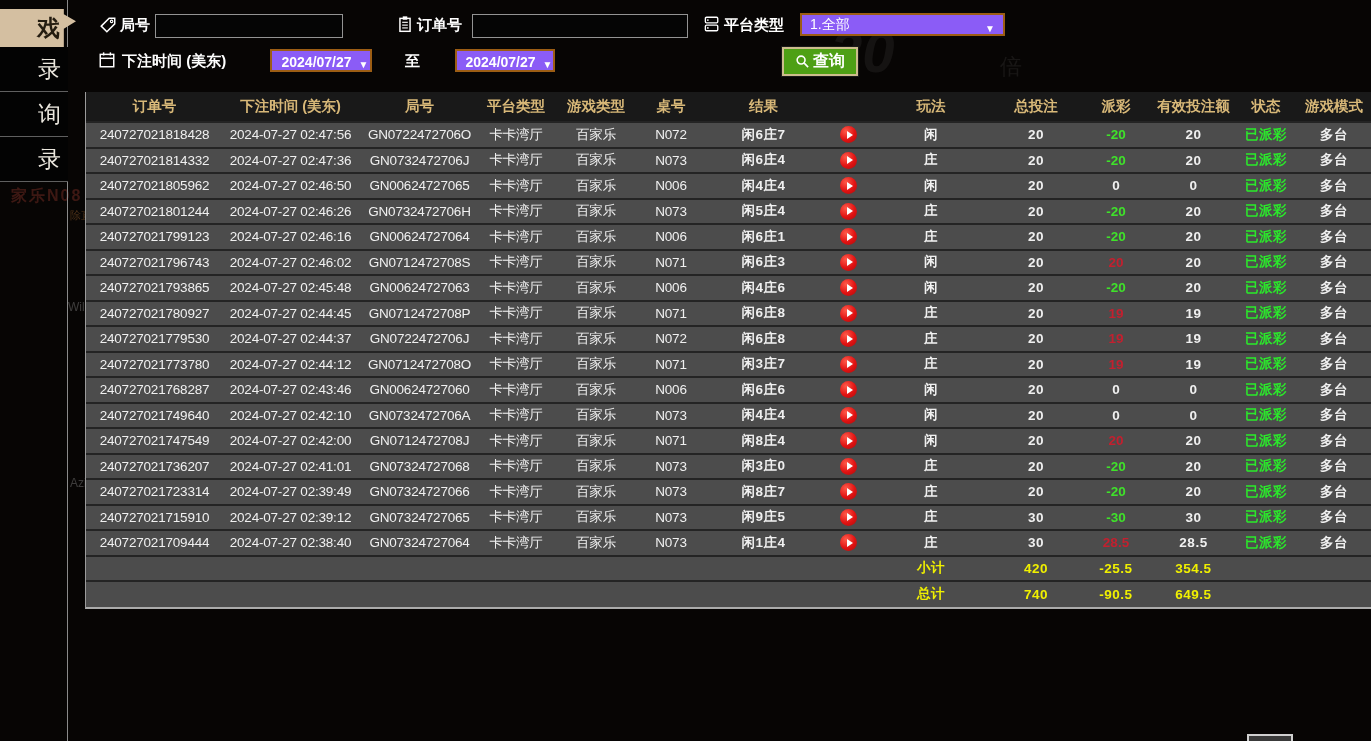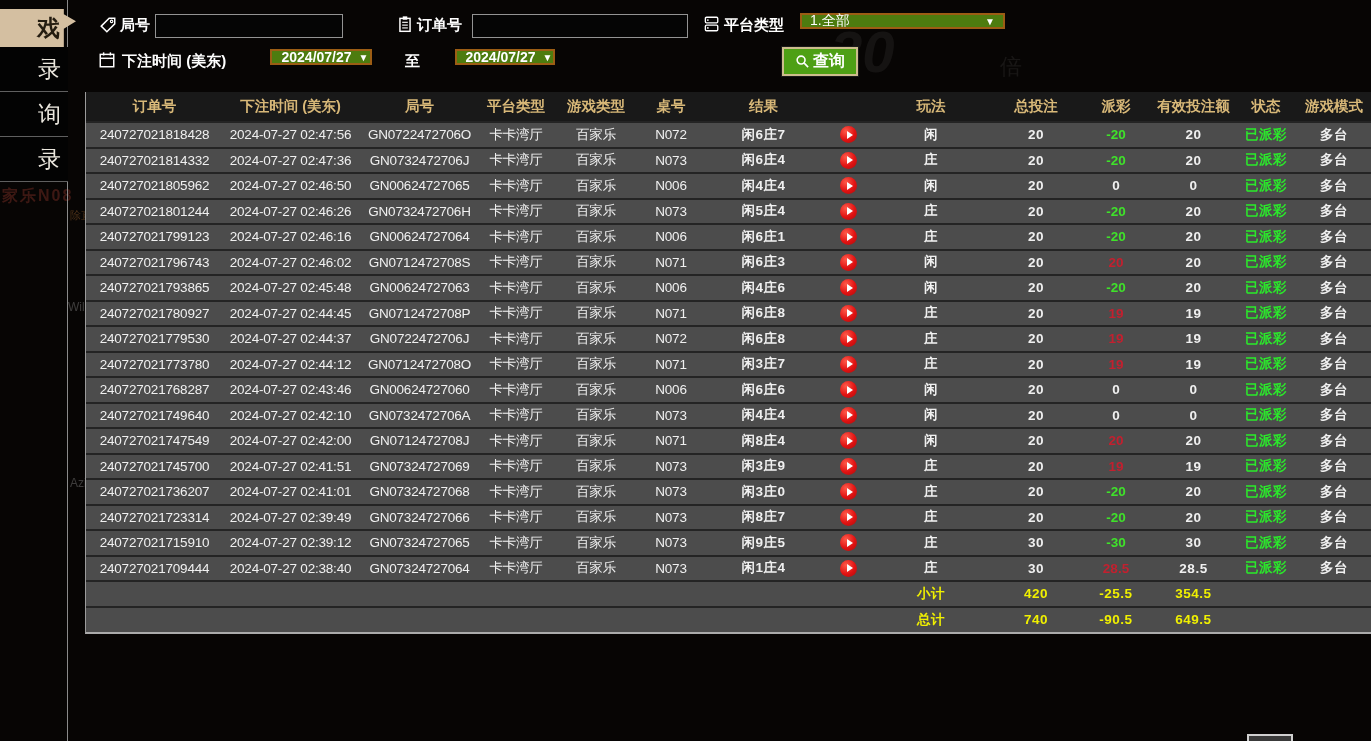--- a/index.html
+++ b/index.html
@@ -7,21 +7,21 @@
   body {
     position:relative;
     background:#070504;
     font-family:"Liberation Sans","DejaVu Sans",sans-serif;
     color:#f0f0f0;
   }
   
   .wm { position:absolute; pointer-events:none; white-space:nowrap; }
   .wm-20   { left:830px; top:18px;  font-size:58px; font-weight:700; font-style:italic; color:rgba(255,255,255,0.06); }
   .wm-bei  { left:1000px; top:52px; font-size:22px; color:rgba(255,255,255,0.07); }
-  .wm-bjl  { left:2px;  top:186px;  font-size:16px; font-weight:700; color:rgba(190,70,55,0.30); letter-spacing:2px; }
+  .wm-bjl  { left:11px;  top:186px;  font-size:16px; font-weight:700; color:rgba(190,70,55,0.30); letter-spacing:2px; }
   .wm-cu1  { left:70px; top:208px;  font-size:11px; color:rgba(235,150,70,0.30); }
   .wm-w1   { left:68px; top:300px;  font-size:12px; color:rgba(255,255,255,0.22); }
   .wm-w2   { left:70px; top:476px;  font-size:12px; color:rgba(255,255,255,0.22); }
 
   
   .sidebar {
     position:absolute; left:0; top:0; width:68px; height:741px;
     border-right:1px solid #8a8a8a; background:transparent; z-index:2;
   }
   .side-menu { position:absolute; left:0; top:9px; width:68px; }
@@ -40,23 +40,23 @@
   
   .filters { position:absolute; left:85px; top:0; width:1286px; height:92px; z-index:1; }
   .f-label { position:absolute; font-size:15px; font-weight:700; color:#ffffff; white-space:nowrap; }
   .f-icon  { position:absolute; width:18px; height:18px; }
   .f-input {
     position:absolute; height:24px; background:#050505;
     border:1px solid #939393; color:#e8e8e8; font-size:13px; padding:0 6px;
     font-family:"Liberation Sans","DejaVu Sans",sans-serif;
   }
   .f-select {
-    position:absolute; height:16px; background:#4d7c0f;
+    position:absolute; height:23px; background:#8b5cf6;
     border:2px solid #9c5d14; color:#ffffff; font-size:14px;
-    display:flex; align-items:center; cursor:pointer;
+    display:flex; align-items:flex-end; cursor:pointer;
   }
   .sel-date { justify-content:center; font-weight:700;padding-left:8px; }
   .sel-platform { justify-content:space-between; padding:0 8px; font-weight:400; }
   .sel-arrow { font-size:10px; margin-left:7px; color:#ffffff; }
   .btn-query {
     position:absolute; left:697px; top:47px; width:76px; height:29px;
     background:#4ea015; border:2px solid #cdbd8d; box-shadow:0 0 0 1px #1a1a1a;
     color:#ffffff; font-size:16px; font-weight:700;
     display:flex; align-items:center; justify-content:center; gap:3px; cursor:pointer;
   }
@@ -460,38 +460,20 @@
               <span class="play-tri"></span>
             </span></td>
           <td class="c-bold">闲</td>
           <td class="c-bold">20</td>
           <td class="pay-red">20</td>
           <td class="c-bold">20</td>
           <td class="c-status">已派彩</td>
           <td class="c-bold">多台</td>
         </tr>
         <tr>
-          <td class="c-text">240727021745700</td>
-          <td class="c-text">2024-07-27 02:41:51</td>
-          <td class="c-text">GN07324727069</td>
-          <td class="c-text">卡卡湾厅</td>
-          <td class="c-text">百家乐</td>
-          <td class="c-text">N073</td>
-          <td class="c-bold">闲3庄9</td>
-          <td><span class="play-btn">
-              <span class="play-tri"></span>
-            </span></td>
-          <td class="c-bold">庄</td>
-          <td class="c-bold">20</td>
-          <td class="pay-red">19</td>
-          <td class="c-bold">19</td>
-          <td class="c-status">已派彩</td>
-          <td class="c-bold">多台</td>
-        </tr>
-        <tr>
           <td class="c-text">240727021736207</td>
           <td class="c-text">2024-07-27 02:41:01</td>
           <td class="c-text">GN07324727068</td>
           <td class="c-text">卡卡湾厅</td>
           <td class="c-text">百家乐</td>
           <td class="c-text">N073</td>
           <td class="c-bold">闲3庄0</td>
           <td><span class="play-btn">
               <span class="play-tri"></span>
             </span></td>

